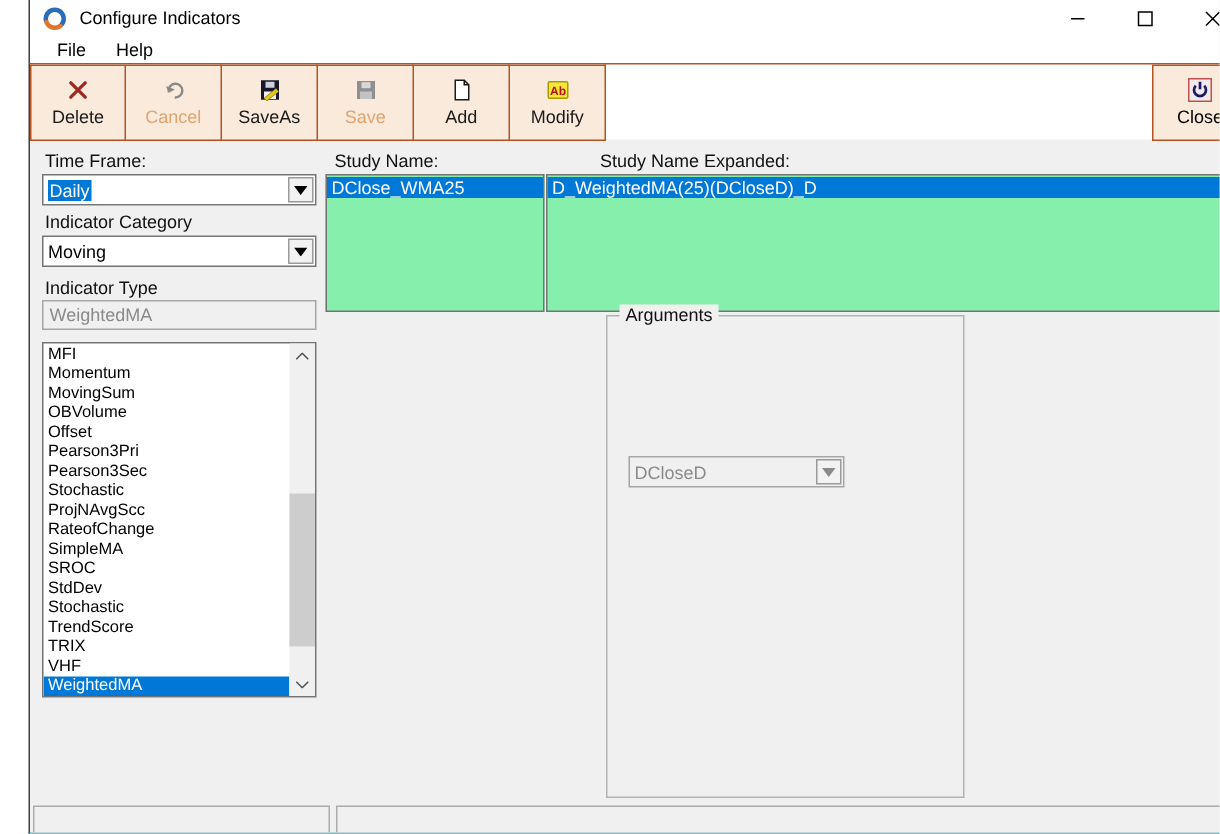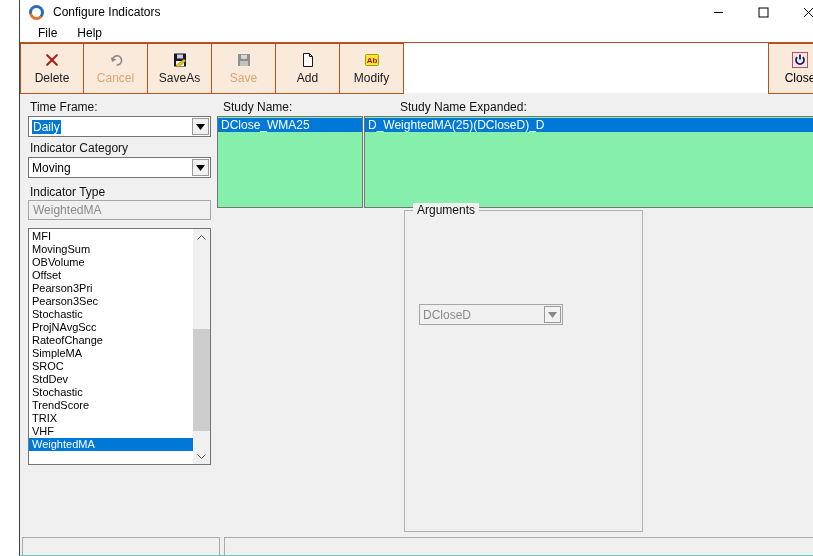--- a/index.html
+++ b/index.html
@@ -182,20 +182,21 @@
         </svg>
     </div>
   </div>
 
   <div class="fldlabel" style="left:10px; top:185px;">Indicator Type</div>
   <div class="textbox" style="left:8px; top:200px; width:183px;">WeightedMA</div>
 
   <div class="listbox">
     <div class="list-items">
       <div class="li">MFI</div>
+      <div class="li">Momentum</div>
       <div class="li">MovingSum</div>
       <div class="li">OBVolume</div>
       <div class="li">Offset</div>
       <div class="li">Pearson3Pri</div>
       <div class="li">Pearson3Sec</div>
       <div class="li">Stochastic</div>
       <div class="li">ProjNAvgScc</div>
       <div class="li">RateofChange</div>
       <div class="li">SimpleMA</div>
       <div class="li">SROC</div>

